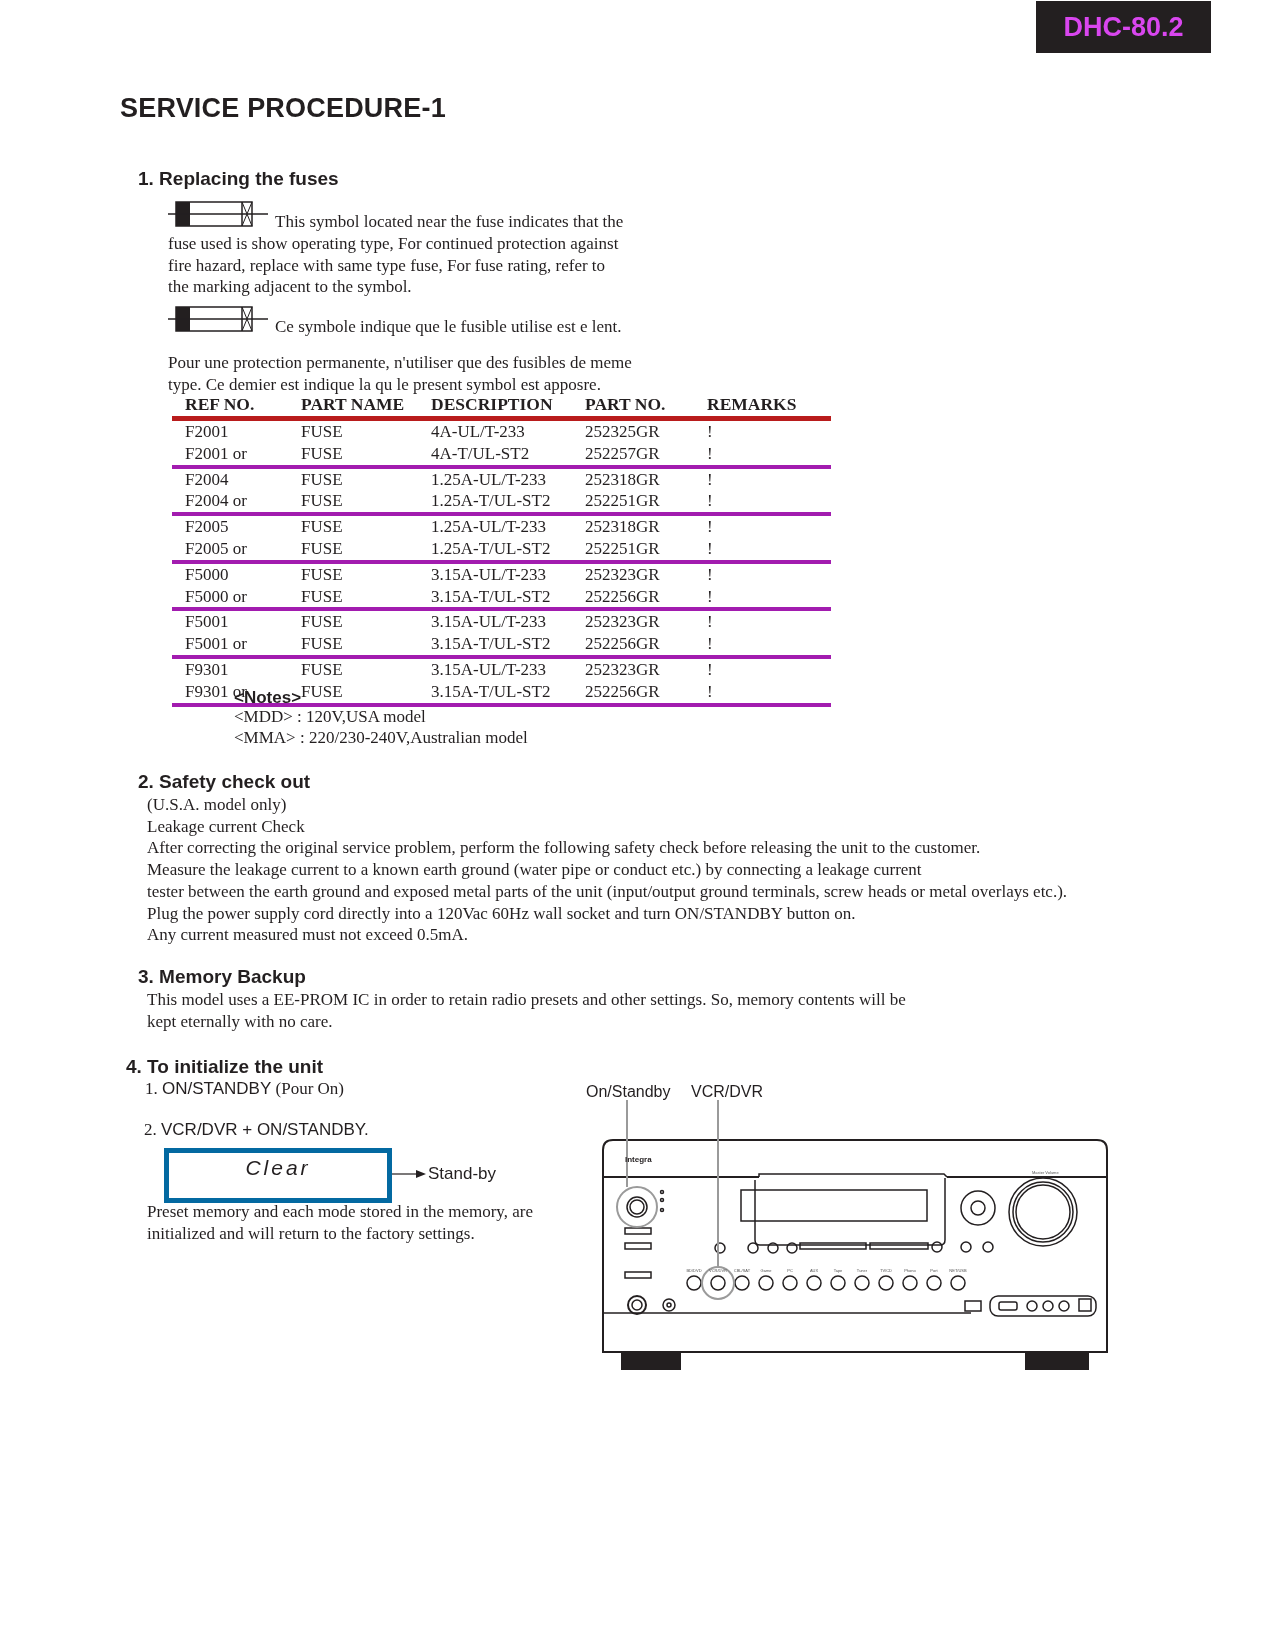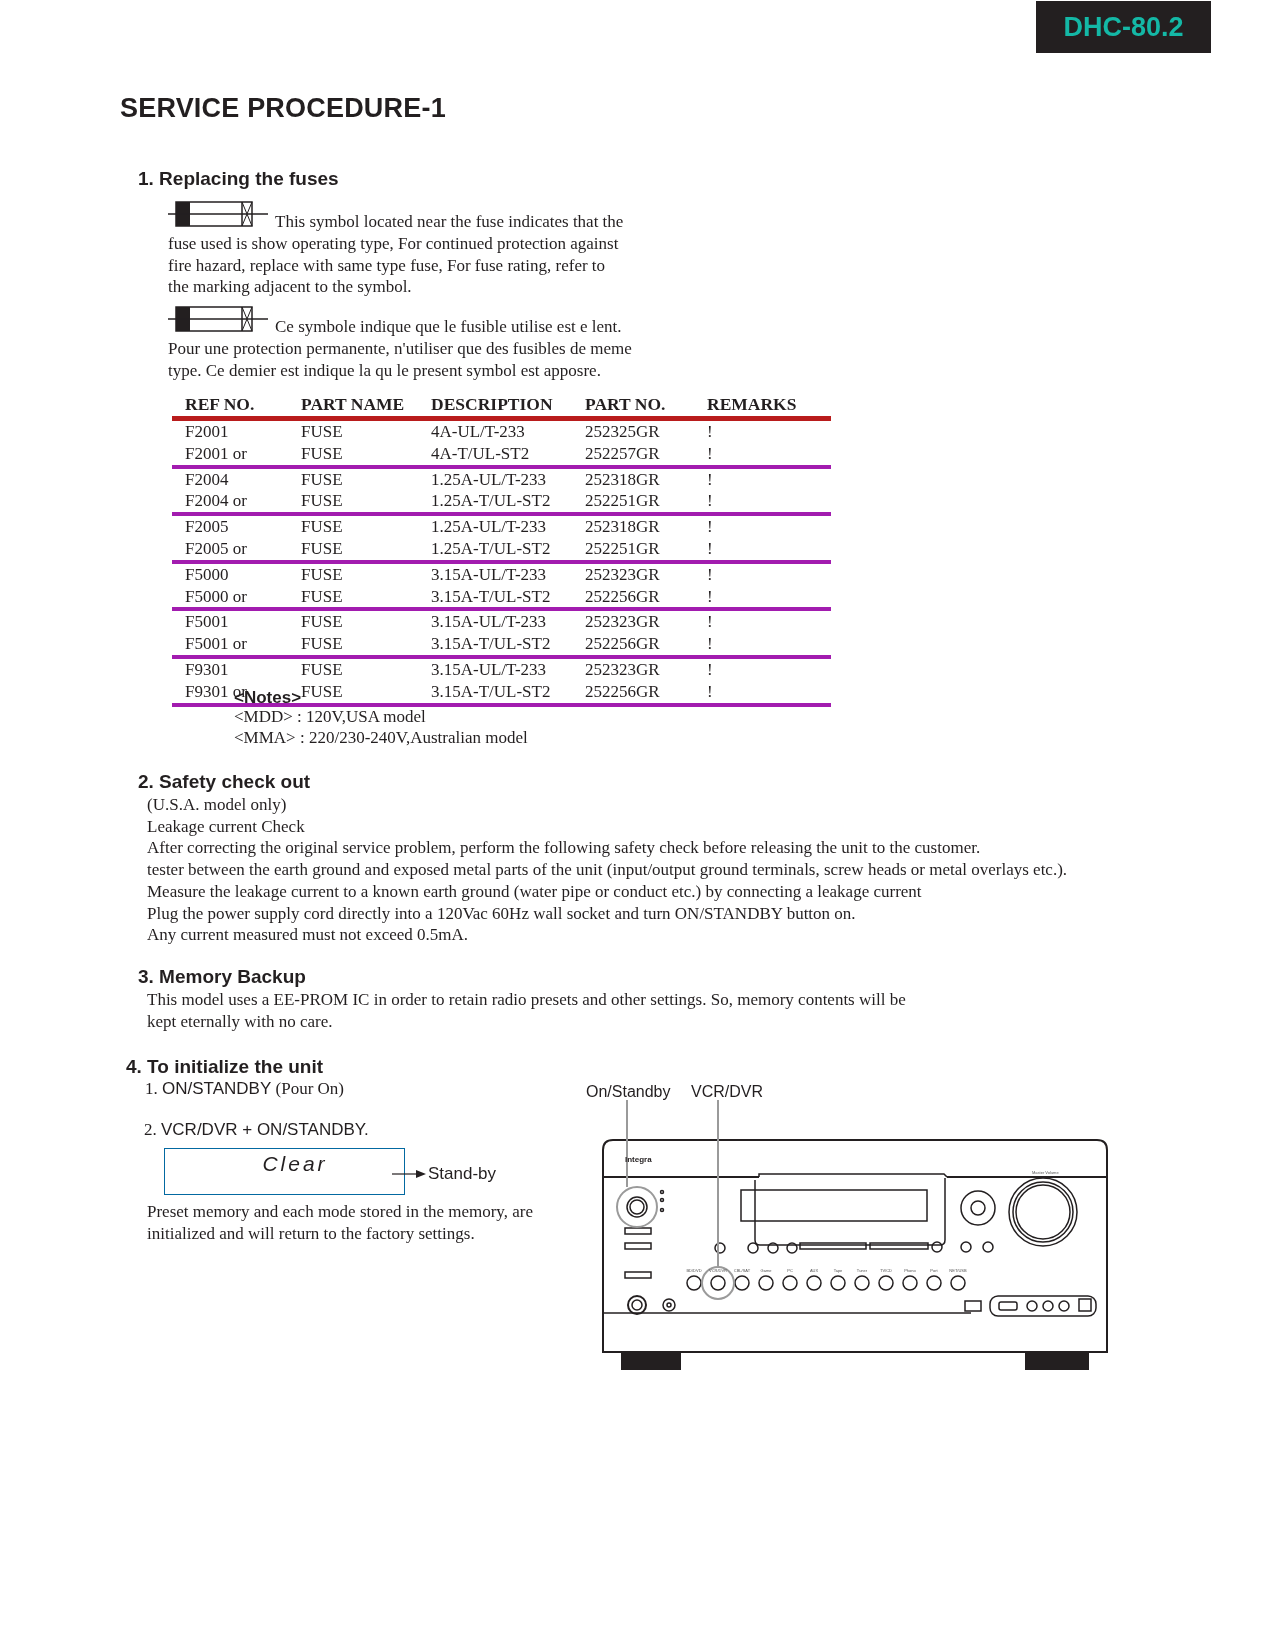--- a/index.html
+++ b/index.html
@@ -1,32 +1,32 @@
 <!DOCTYPE html>
 <html><head>
 <meta charset="utf-8">
 <style>
   html, body { margin:0; padding:0; background:#fff; }
   body { width:1277px; height:1652px; position:relative; overflow:hidden; color:#231f20; }
   .sans { font-family:"Liberation Sans", "DejaVu Sans", sans-serif; }
   .serif { font-family:"Liberation Serif", "DejaVu Serif", serif; }
   .abs { position:absolute; }
-  .model-badge { left:1036px; top:1px; width:175px; height:52px; background:#231f20; color:#14b8a6;
+  .model-badge { left:1036px; top:1px; width:175px; height:52px; background:#231f20; color:#d946ef;
     font-weight:bold; font-size:27px; display:flex; align-items:center; justify-content:center; }
   .page-title { left:120px; top:93px; font-size:27px; font-weight:bold; letter-spacing:0.2px; }
   .h2 { font-size:19px; font-weight:bold; }
   .body-text { font-size:17px; line-height:21.6px; }
   .fuse-sym { display:inline-block; vertical-align:-2px; }
   table.fuse { position:absolute; left:172px; top:393px; border-collapse:collapse; font-family:"Liberation Serif", serif; font-size:17px; }
   table.fuse th { font-weight:bold; text-align:left; padding:0 0 0 13px; height:23px; font-size:17.5px; }
   table.fuse td { padding:0 0 0 13px; height:21.8px; line-height:21.8px; }
   table.fuse thead tr { border-bottom:5px solid #b91c1c; }
   table.fuse tr.grp-end { border-bottom:4px solid #a21caf; }
   .c1 { width:103px; } .c2 { width:117px; } .c3 { width:141px; } .c4 { width:109px; } .c5 { width:124px; }
-  .clear-box { left:164px; top:1148px; width:218px; height:45px; border:1px solid #0369a1;padding-left:21px; }
+  .clear-box { left:164px; top:1148px; width:218px; height:45px; border:5px solid #0369a1; }
   .clear-box span { display:block; text-align:center; font-style:italic; font-size:21px; letter-spacing:3px; margin-top:3px; }
 </style>
 </head>
 <body>
 
 <div class="abs model-badge sans">DHC-80.2</div>
 <div class="abs page-title sans">SERVICE PROCEDURE-1</div>
 
 <div class="abs h2 sans" style="left:138px; top:168px;">1. Replacing the fuses</div>
 
@@ -54,21 +54,21 @@
       <line x1="0" y1="13" x2="100" y2="13" stroke="#231f20" stroke-width="1.5"></line>
       <rect x="8" y="1" width="76" height="24" fill="#fff" stroke="#231f20" stroke-width="1.5"></rect>
       <rect x="8" y="1" width="14" height="24" fill="#231f20"></rect>
       <line x1="8" y1="13" x2="84" y2="13" stroke="#231f20" stroke-width="1.5"></line>
       <line x1="74" y1="1" x2="74" y2="25" stroke="#231f20" stroke-width="1.5"></line>
       <line x1="74" y1="1" x2="84" y2="25" stroke="#231f20" stroke-width="1"></line>
       <line x1="84" y1="1" x2="74" y2="25" stroke="#231f20" stroke-width="1"></line>
     </svg>
     <span style="position:absolute; left:107px; top:9px; white-space:nowrap;">Ce symbole indique que le fusible utilise est e lent.</span>
   </div>
-  <div style="margin-top:9px; white-space:nowrap;">Pour une protection permanente, n'utiliser que des fusibles de meme</div>
+  <div style="margin-top:23px; white-space:nowrap;">Pour une protection permanente, n'utiliser que des fusibles de meme</div>
   <div style="white-space:nowrap;">type. Ce demier est indique la qu le present symbol est apposre.</div>
 </div>
 
 <table class="fuse">
   <thead>
     <tr>
       <th class="c1">REF NO.</th>
       <th class="c2">PART NAME</th>
       <th class="c3">DESCRIPTION</th>
       <th class="c4">PART NO.</th>
@@ -167,22 +167,22 @@
 <div class="abs serif body-text" style="left:234px; top:707px; line-height:20.5px;">
   <div>&lt;MDD&gt; : 120V,USA model</div>
   <div>&lt;MMA&gt; : 220/230-240V,Australian model</div>
 </div>
 
 <div class="abs h2 sans" style="left:138px; top:771px;">2. Safety check out</div>
 <div class="abs serif body-text" style="left:147px; top:794px; white-space:nowrap; line-height:21.7px;">
   <div>(U.S.A. model only)</div>
   <div>Leakage current Check</div>
   <div>After correcting the original service problem, perform the following safety check before releasing the unit to the customer.</div>
+  <div>Measure the leakage current to a known earth ground (water pipe or conduct etc.) by connecting a leakage current</div>
   <div>tester between the earth ground and exposed metal parts of the unit (input/output ground terminals, screw heads or metal overlays etc.).</div>
-  <div>Measure the leakage current to a known earth ground (water pipe or conduct etc.) by connecting a leakage current</div>
   <div>Plug the power supply cord directly into a 120Vac 60Hz wall socket and turn ON/STANDBY button on.</div>
   <div>Any current measured must not exceed 0.5mA.</div>
 </div>
 
 <div class="abs h2 sans" style="left:138px; top:966px;">3. Memory Backup</div>
 <div class="abs serif body-text" style="left:147px; top:989px; white-space:nowrap;">
   <div>This model uses a EE-PROM IC in order to retain radio presets and other settings. So, memory contents will be</div>
   <div>kept eternally with no care.</div>
 </div>
 

